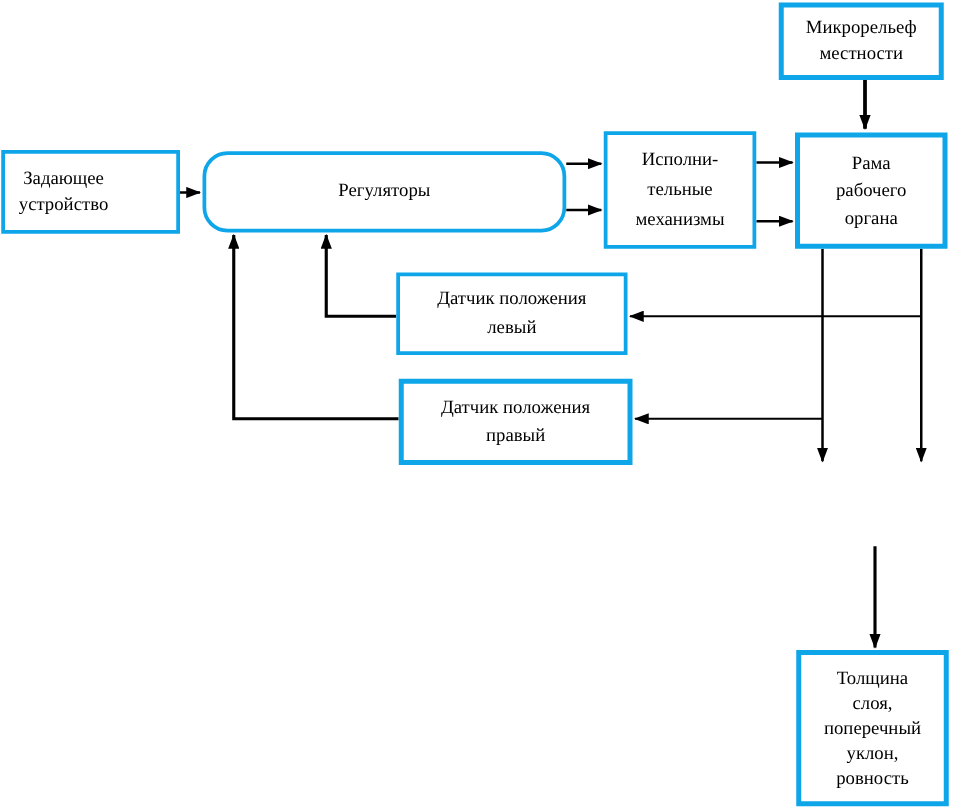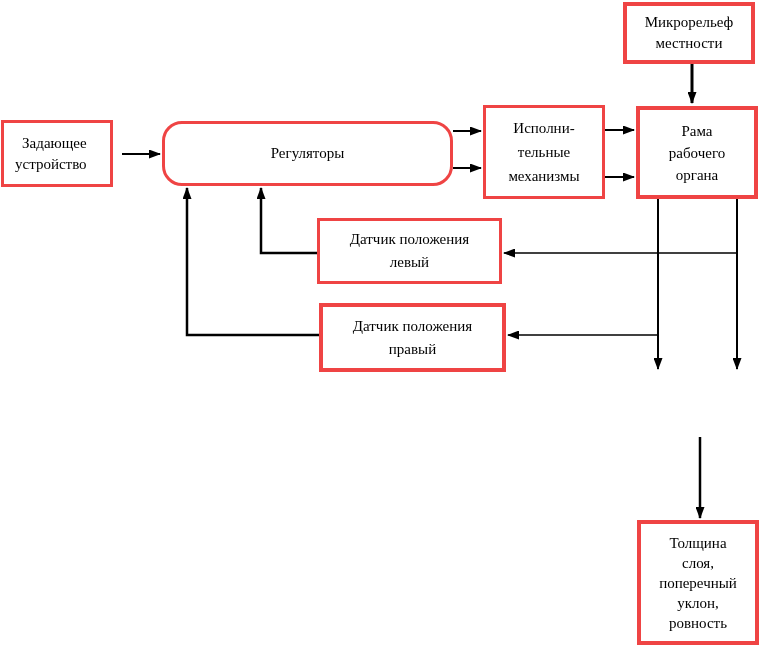--- a/index.html
+++ b/index.html
@@ -20,33 +20,33 @@
     left: 0; top: 0;
     width: 762px; height: 647px;
   }
   .wire {
     stroke: #000000;
     fill: none;
   }
   .node {
     position: absolute;
     background: #ffffff;
-    border: 3px solid #ef4444;
+    border: 3px solid #0ea5e9;
     display: flex;
     align-items: center;
     justify-content: center;
     text-align: center;
     font-size: 15px;
     line-height: 21px;
     white-space: pre-line;
   }
   .node span { display: block; }
 
   .node-terrain      { left: 623px; top: 2px;   width: 132px; height: 62px;  border-width: 4px; }
-  .node-setpoint     { left: 1px;   top: 120px; width: 112px; height: 67px;  justify-content: flex-start; text-align: right; padding-left: 11px; }
+  .node-setpoint     { left: 1px;   top: 120px; width: 143px; height: 67px;  justify-content: flex-start; text-align: center; padding-left: 11px; }
   .node-regulators   { left: 162px; top: 121px; width: 291px; height: 65px; border-radius: 20px; }
   .node-actuators    { left: 483px; top: 105px; width: 122px; height: 94px;  line-height: 24px; }
   .node-frame        { left: 636px; top: 106px; width: 122px; height: 93px;  border-width: 4px; line-height: 22px; }
   .node-sensor-left  { left: 317px; top: 218px; width: 185px; height: 66px;  line-height: 23px; }
   .node-sensor-right { left: 319px; top: 303px; width: 187px; height: 69px;  border-width: 4px; line-height: 23px; }
   .node-plate        { left: 639px; top: 371px; width: 120px; height: 66px;  border-width: 4px; }
   .node-output       { left: 637px; top: 520px; width: 122px; height: 125px; border-width: 4px; line-height: 20px; }
 </style>
 </head>
 <body>

